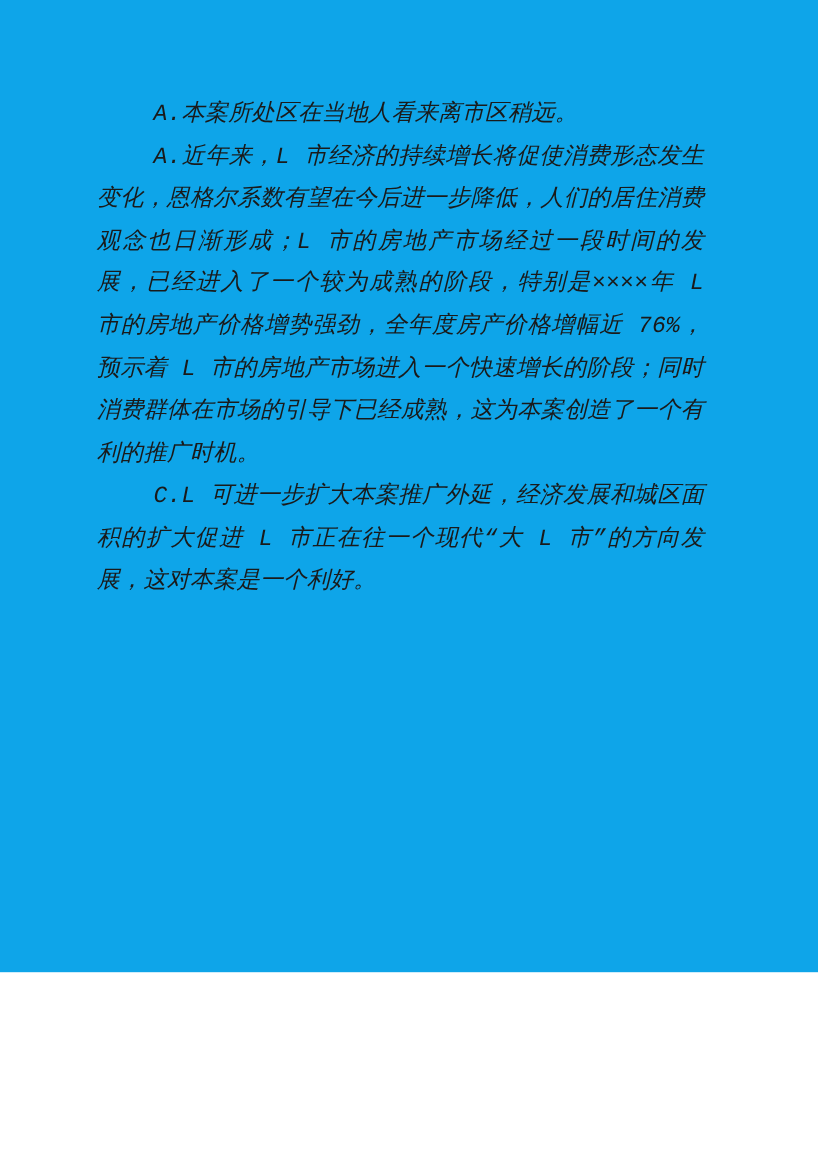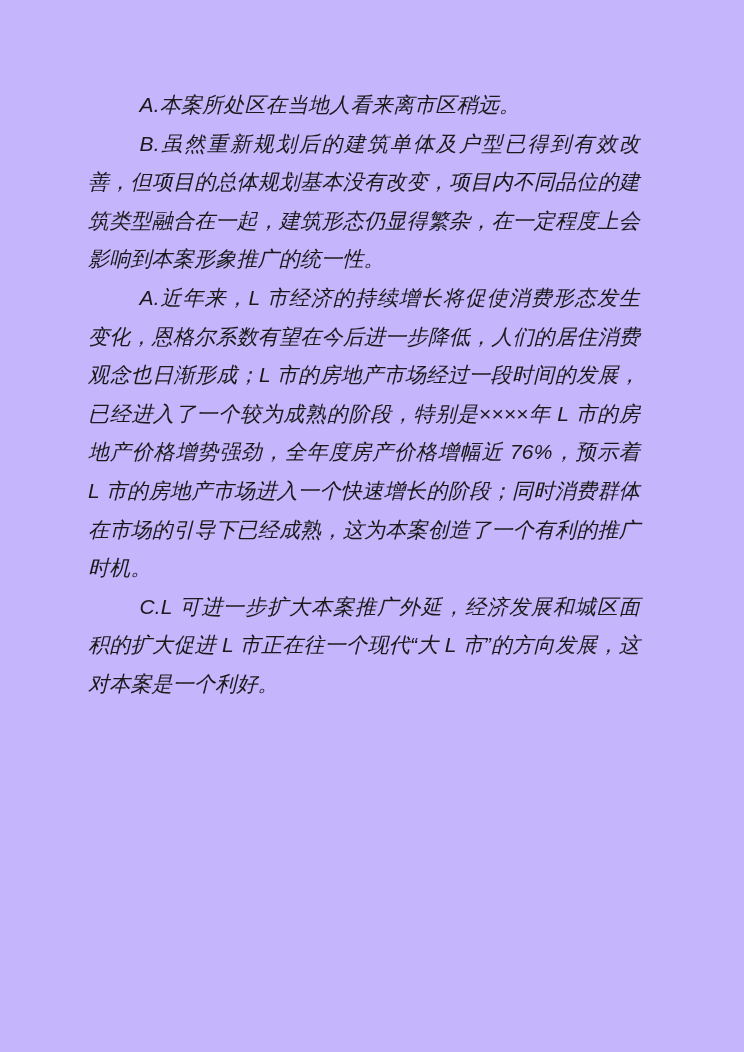--- a/index.html
+++ b/index.html
@@ -3,24 +3,24 @@
 <meta charset="utf-8">
 <style>
   html, body {
     margin: 0;
     padding: 0;
     background: #ffffff;
   }
   .page {
     position: relative;
     width: 744px;
-    height: 1052px;
-    background: #c4b5fd;
+    height: 884px;
+    background: #0ea5e9;
     overflow: hidden;
-    font-family: Liberation Sans, sans-serif;
+    font-family: Liberation Mono, monospace;
   }
   .content {
     position: absolute;
     left: 88px;
     top: 86px;
     width: 552px;
     color: #1a1a1a;
     font-size: 21px;
     line-height: 38.6px;
     font-style: italic;
@@ -32,17 +32,16 @@
     padding: 0;
     text-indent: 2.45em;
   }
 </style>
 </head>
 <body>
 
 <div class="page">
   <div class="content">
     <p class="para">A.本案所处区在当地人看来离市区稍远。</p>
-    <p class="para">B.虽然重新规划后的建筑单体及户型已得到有效改善，但项目的总体规划基本没有改变，项目内不同品位的建筑类型融合在一起，建筑形态仍显得繁杂，在一定程度上会影响到本案形象推广的统一性。</p>
     <p class="para">A.近年来，L 市经济的持续增长将促使消费形态发生变化，恩格尔系数有望在今后进一步降低，人们的居住消费观念也日渐形成；L 市的房地产市场经过一段时间的发展，已经进入了一个较为成熟的阶段，特别是××××年 L 市的房地产价格增势强劲，全年度房产价格增幅近 76%，预示着 L 市的房地产市场进入一个快速增长的阶段；同时消费群体在市场的引导下已经成熟，这为本案创造了一个有利的推广时机。</p>
     <p class="para">C.L 可进一步扩大本案推广外延，经济发展和城区面积的扩大促进 L 市正在往一个现代“大 L 市”的方向发展，这对本案是一个利好。</p>
   </div>
 </div>
 
 </body></html>

